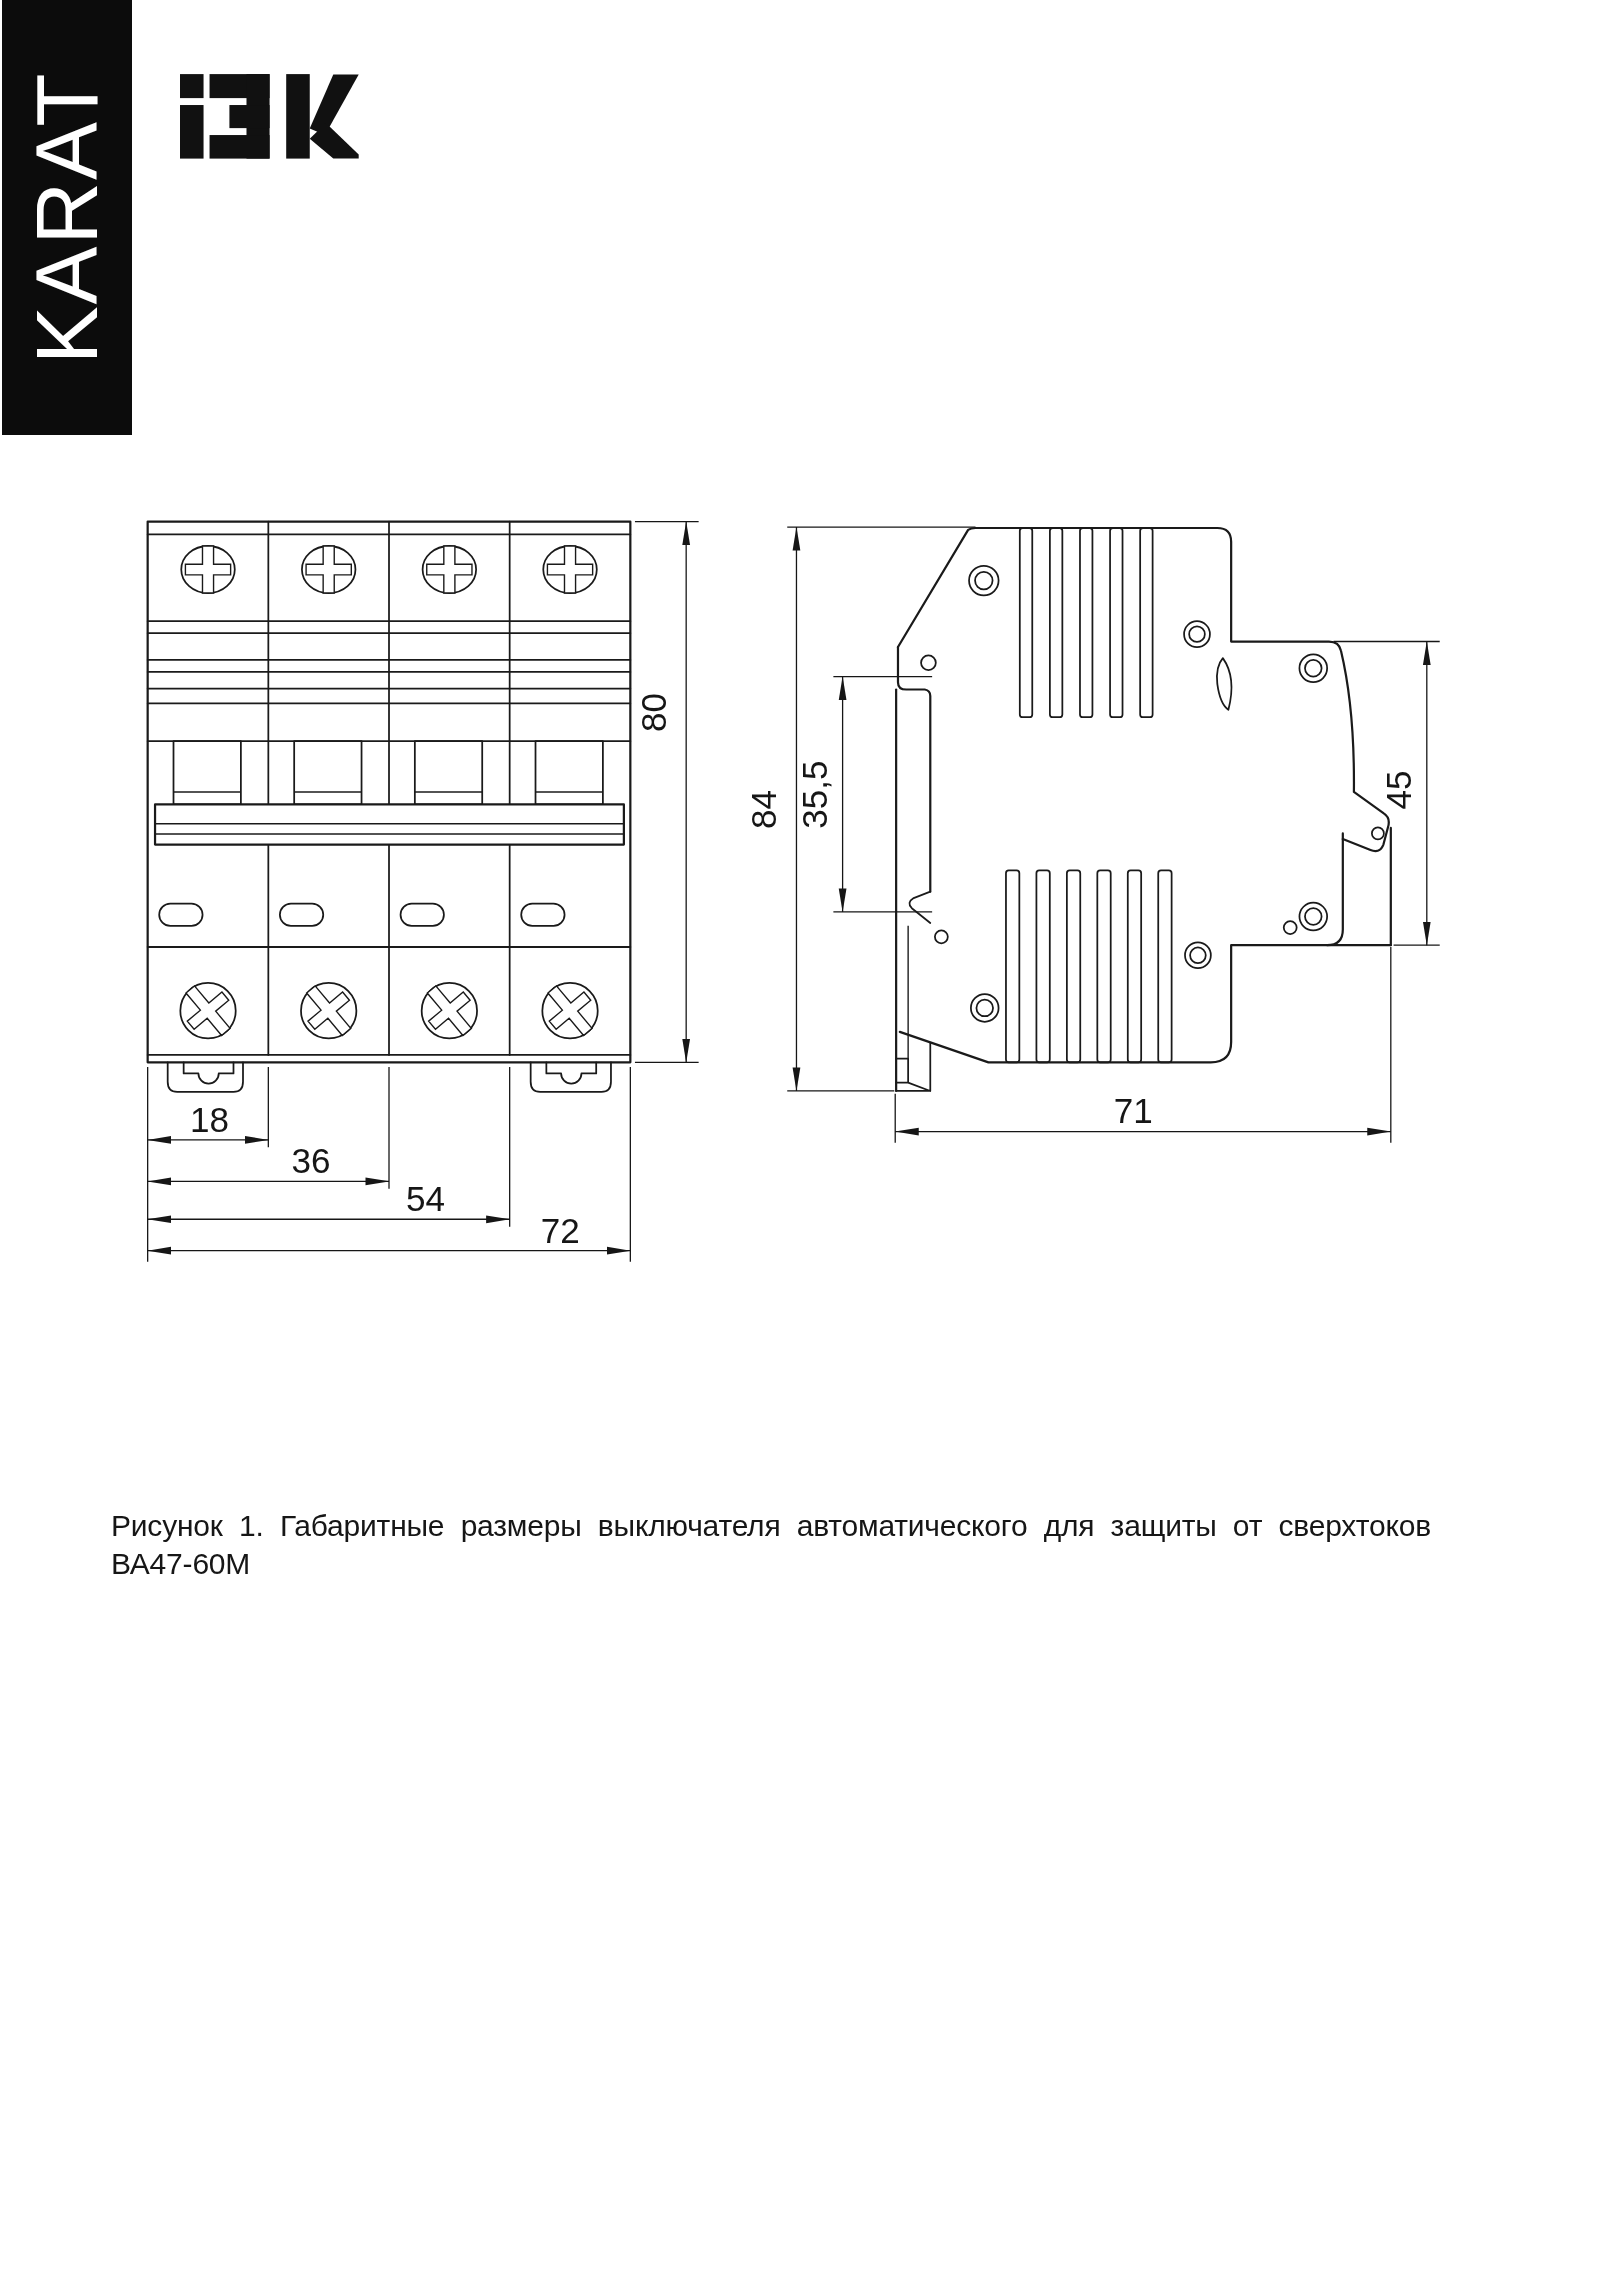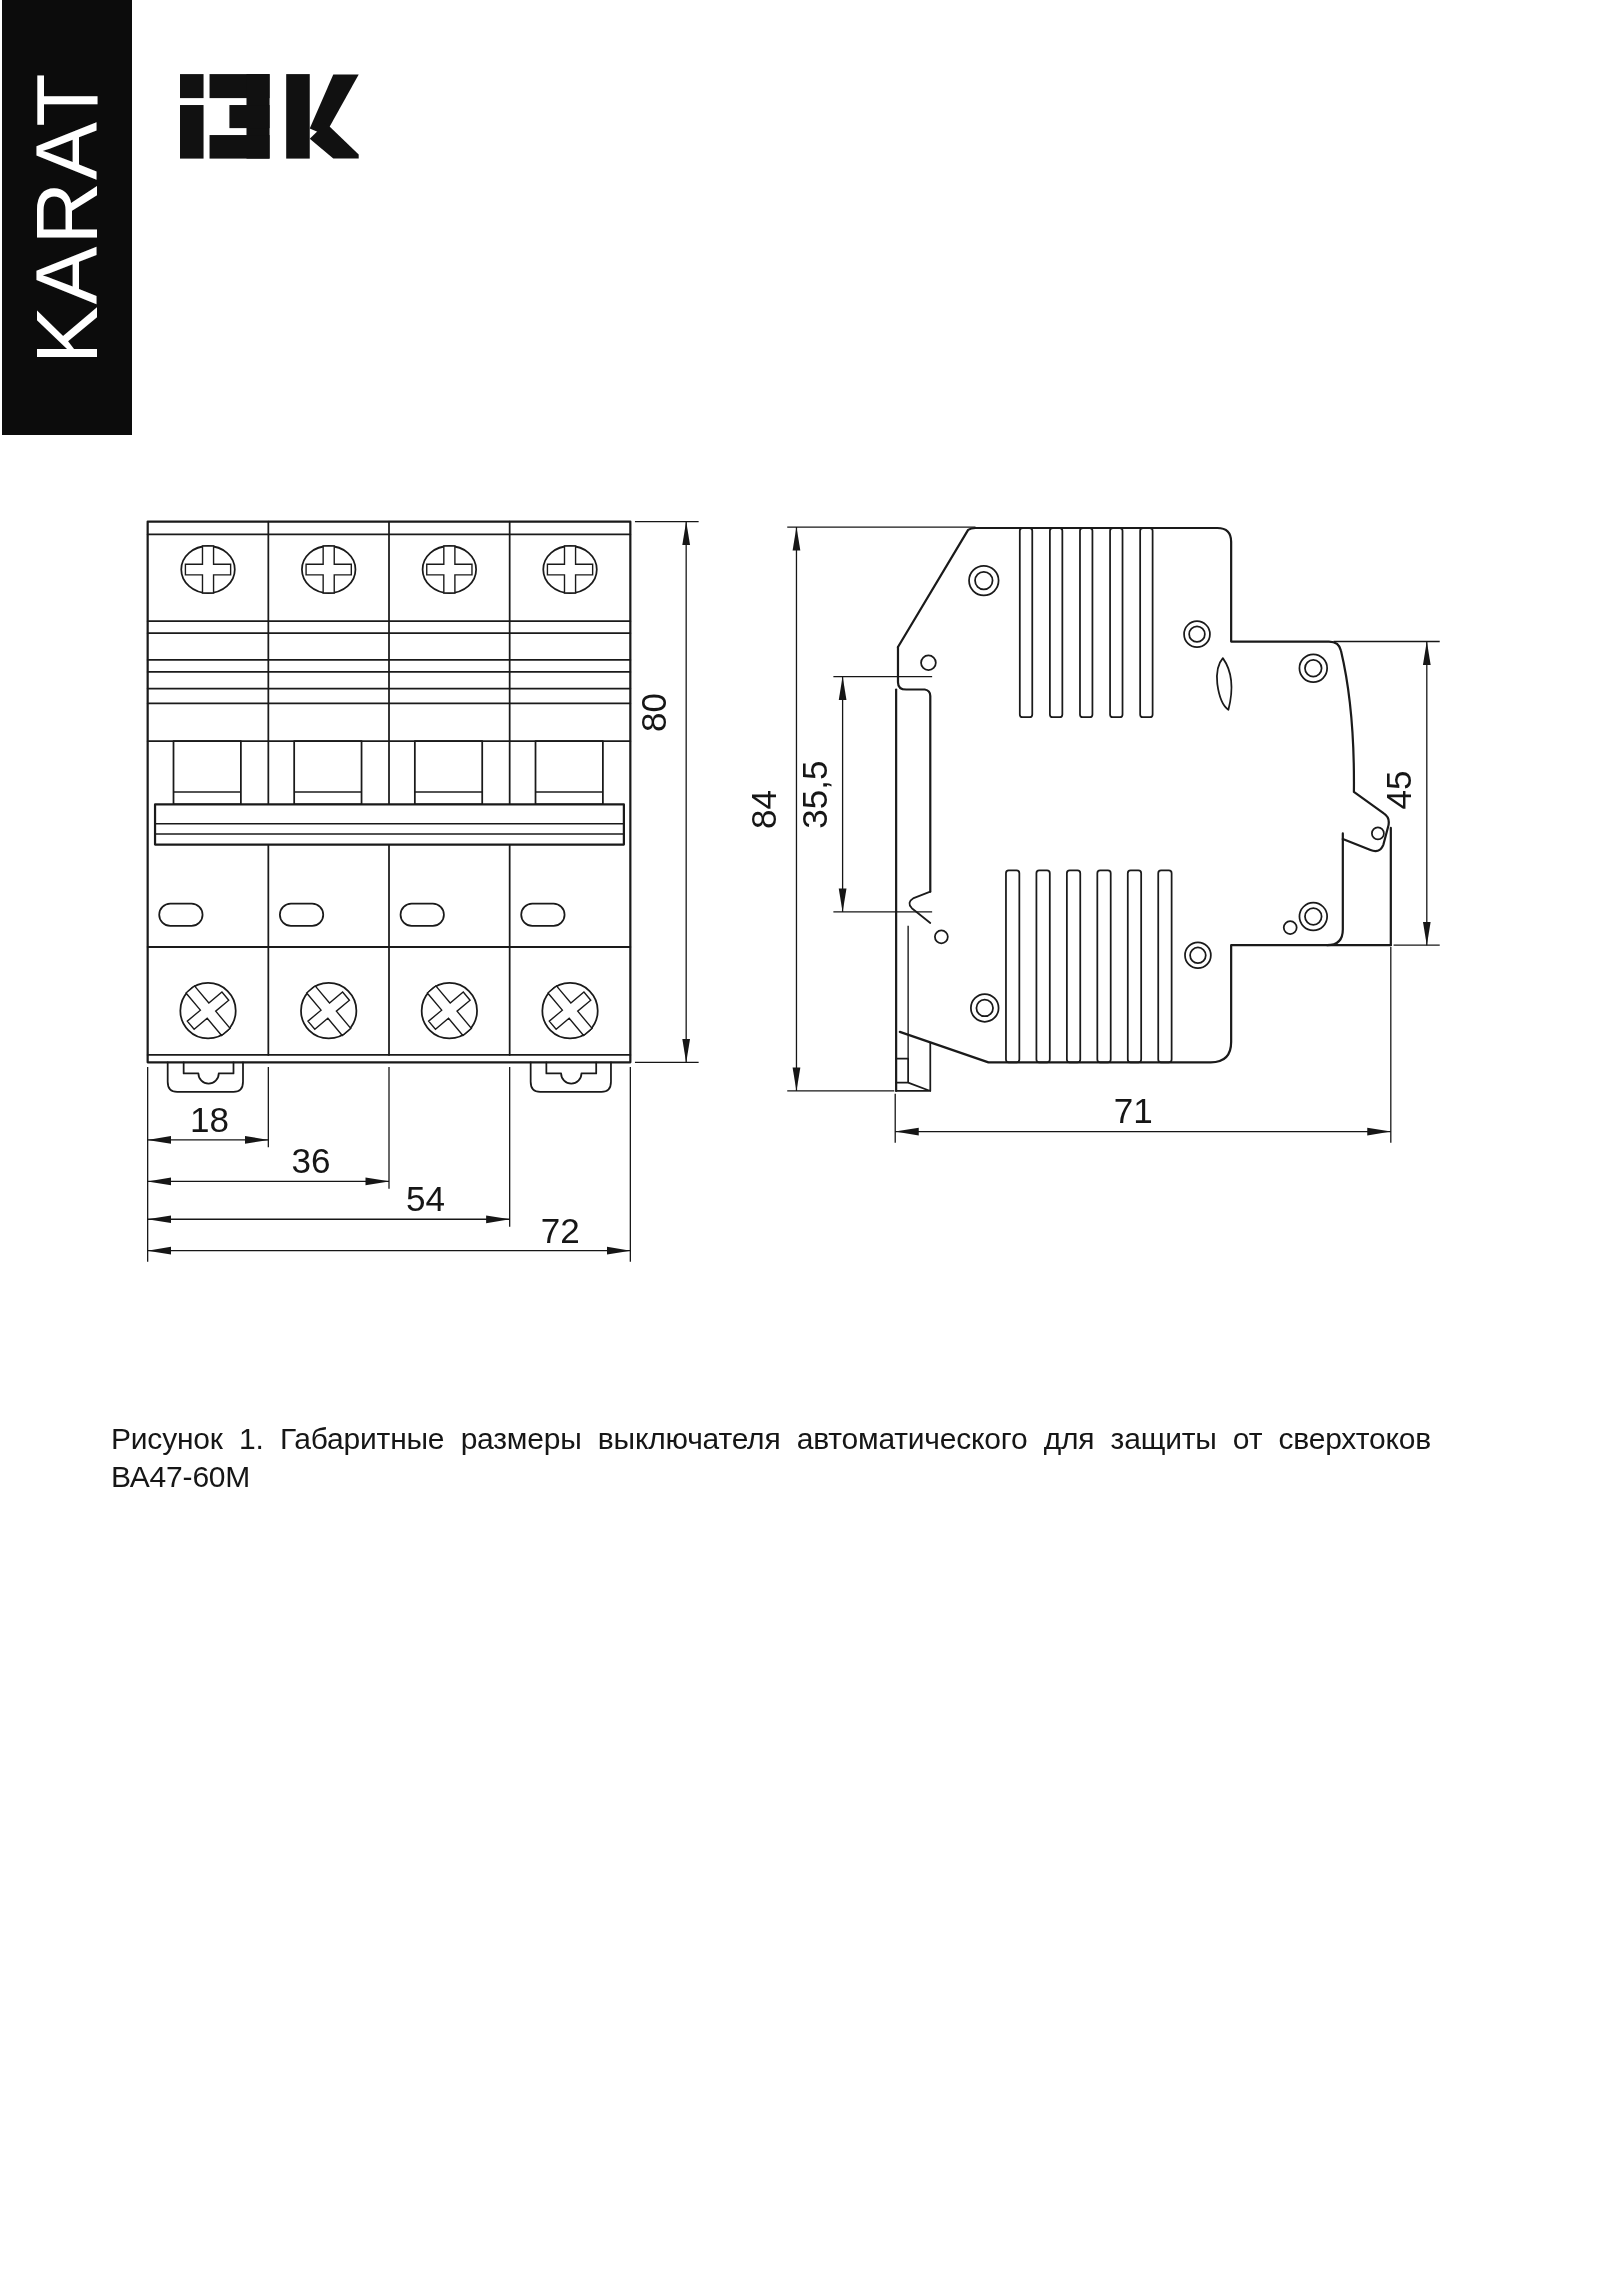--- a/index.html
+++ b/index.html
@@ -11,21 +11,21 @@
     position:absolute;left:1.8px;top:0;width:130px;height:435px;background:#0c0c0c;
   }
   .brand-bar span{
     position:absolute;left:50%;top:50%;
     transform:translate(-50%,-50%) rotate(-90deg);
     white-space:nowrap;color:#ffffff;font-size:87px;font-weight:400;letter-spacing:1.8px;
   }
   #logo{position:absolute;left:180px;top:74px;}
   #drawing{position:absolute;left:0;top:0;}
   .caption{
-    position:absolute;left:111px;top:1420px;width:1320px;
+    position:absolute;left:111px;top:1507px;width:1320px;
     font-size:30px;line-height:1.25;color:#161616;font-weight:400;
     text-align:justify;text-align-last:justify;letter-spacing:-0.2px;
   }
   svg .outline{stroke:#1a1a1a;stroke-width:2.4;fill:none;stroke-linecap:round;stroke-linejoin:round;}
   svg .det{stroke:#1a1a1a;stroke-width:1.9;fill:none;stroke-linecap:round;stroke-linejoin:round;}
   svg .thin{stroke:#1a1a1a;stroke-width:1.5;fill:none;}
   svg .dim{stroke:#161616;stroke-width:1.4;fill:none;}
   svg .white{fill:#ffffff;}
   svg text{font-family:"Liberation Sans",sans-serif;font-size:38px;fill:#161616;}
 </style>

